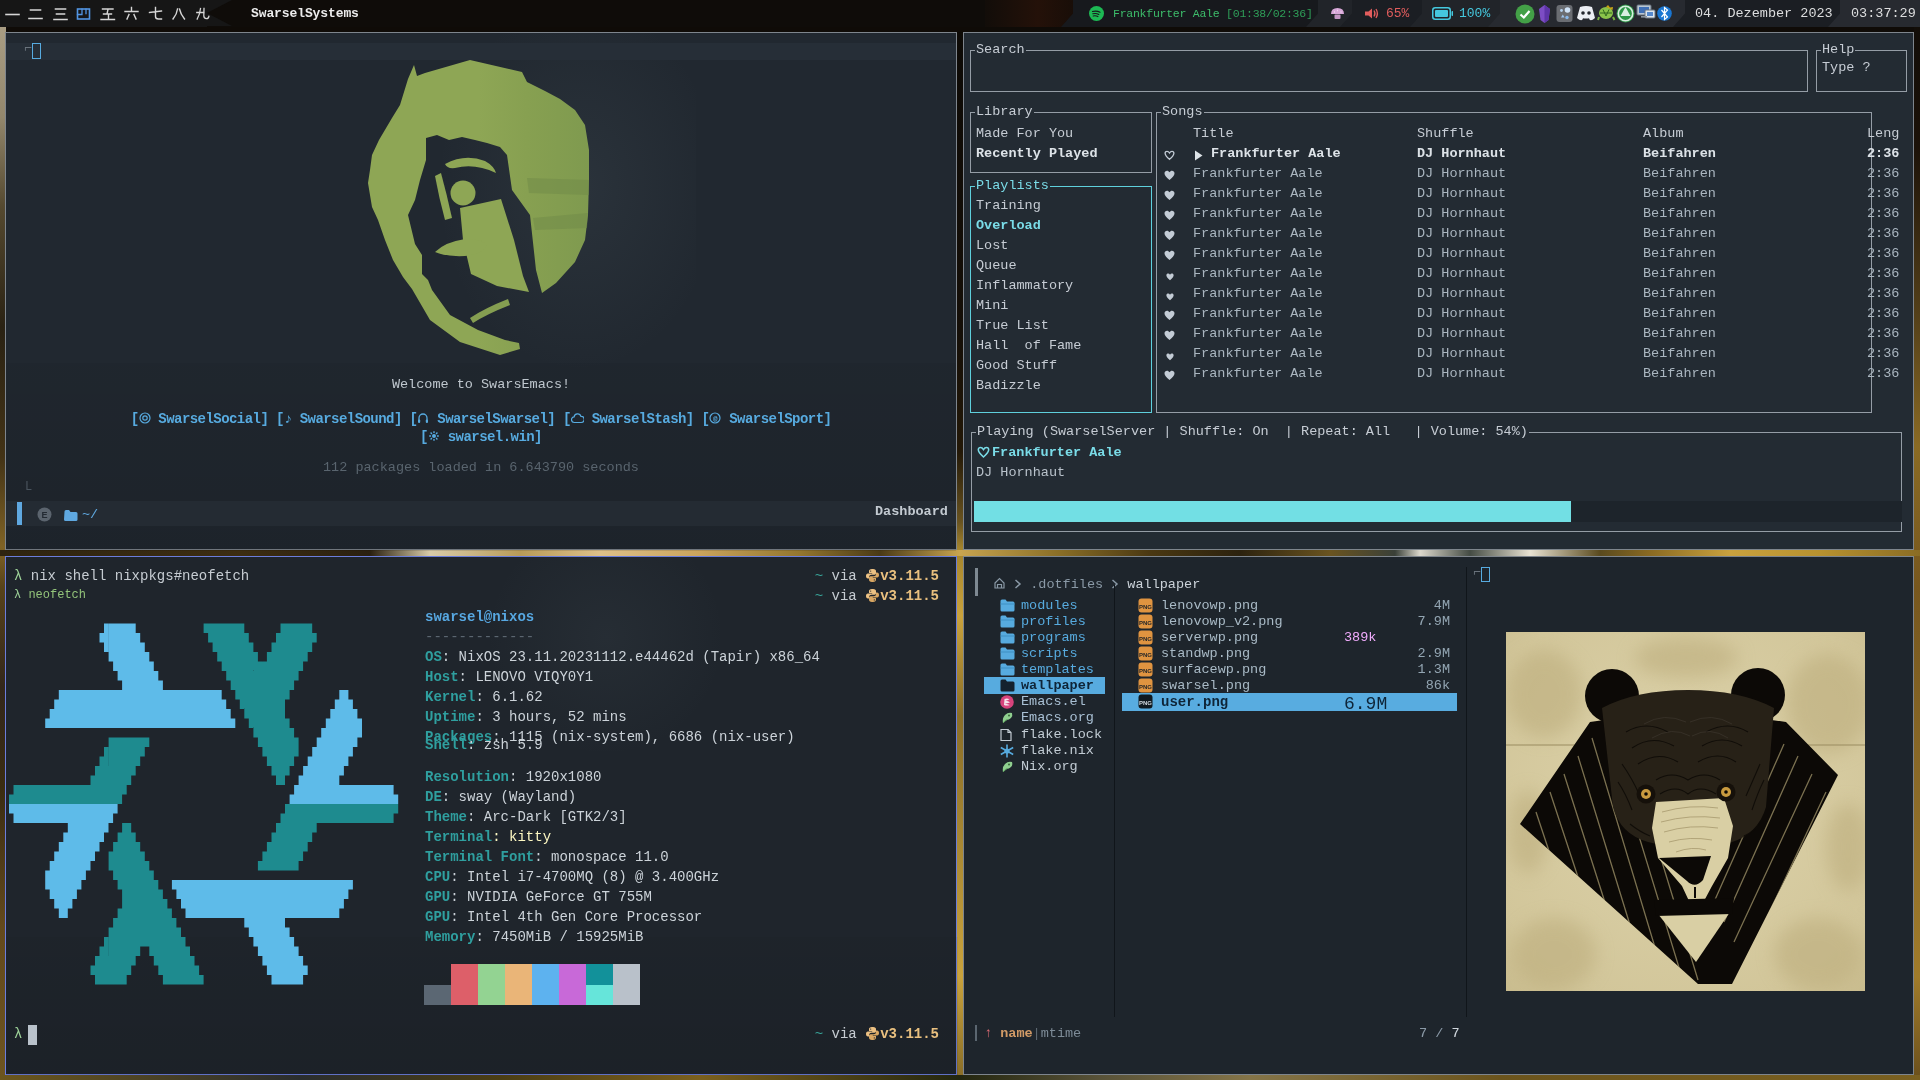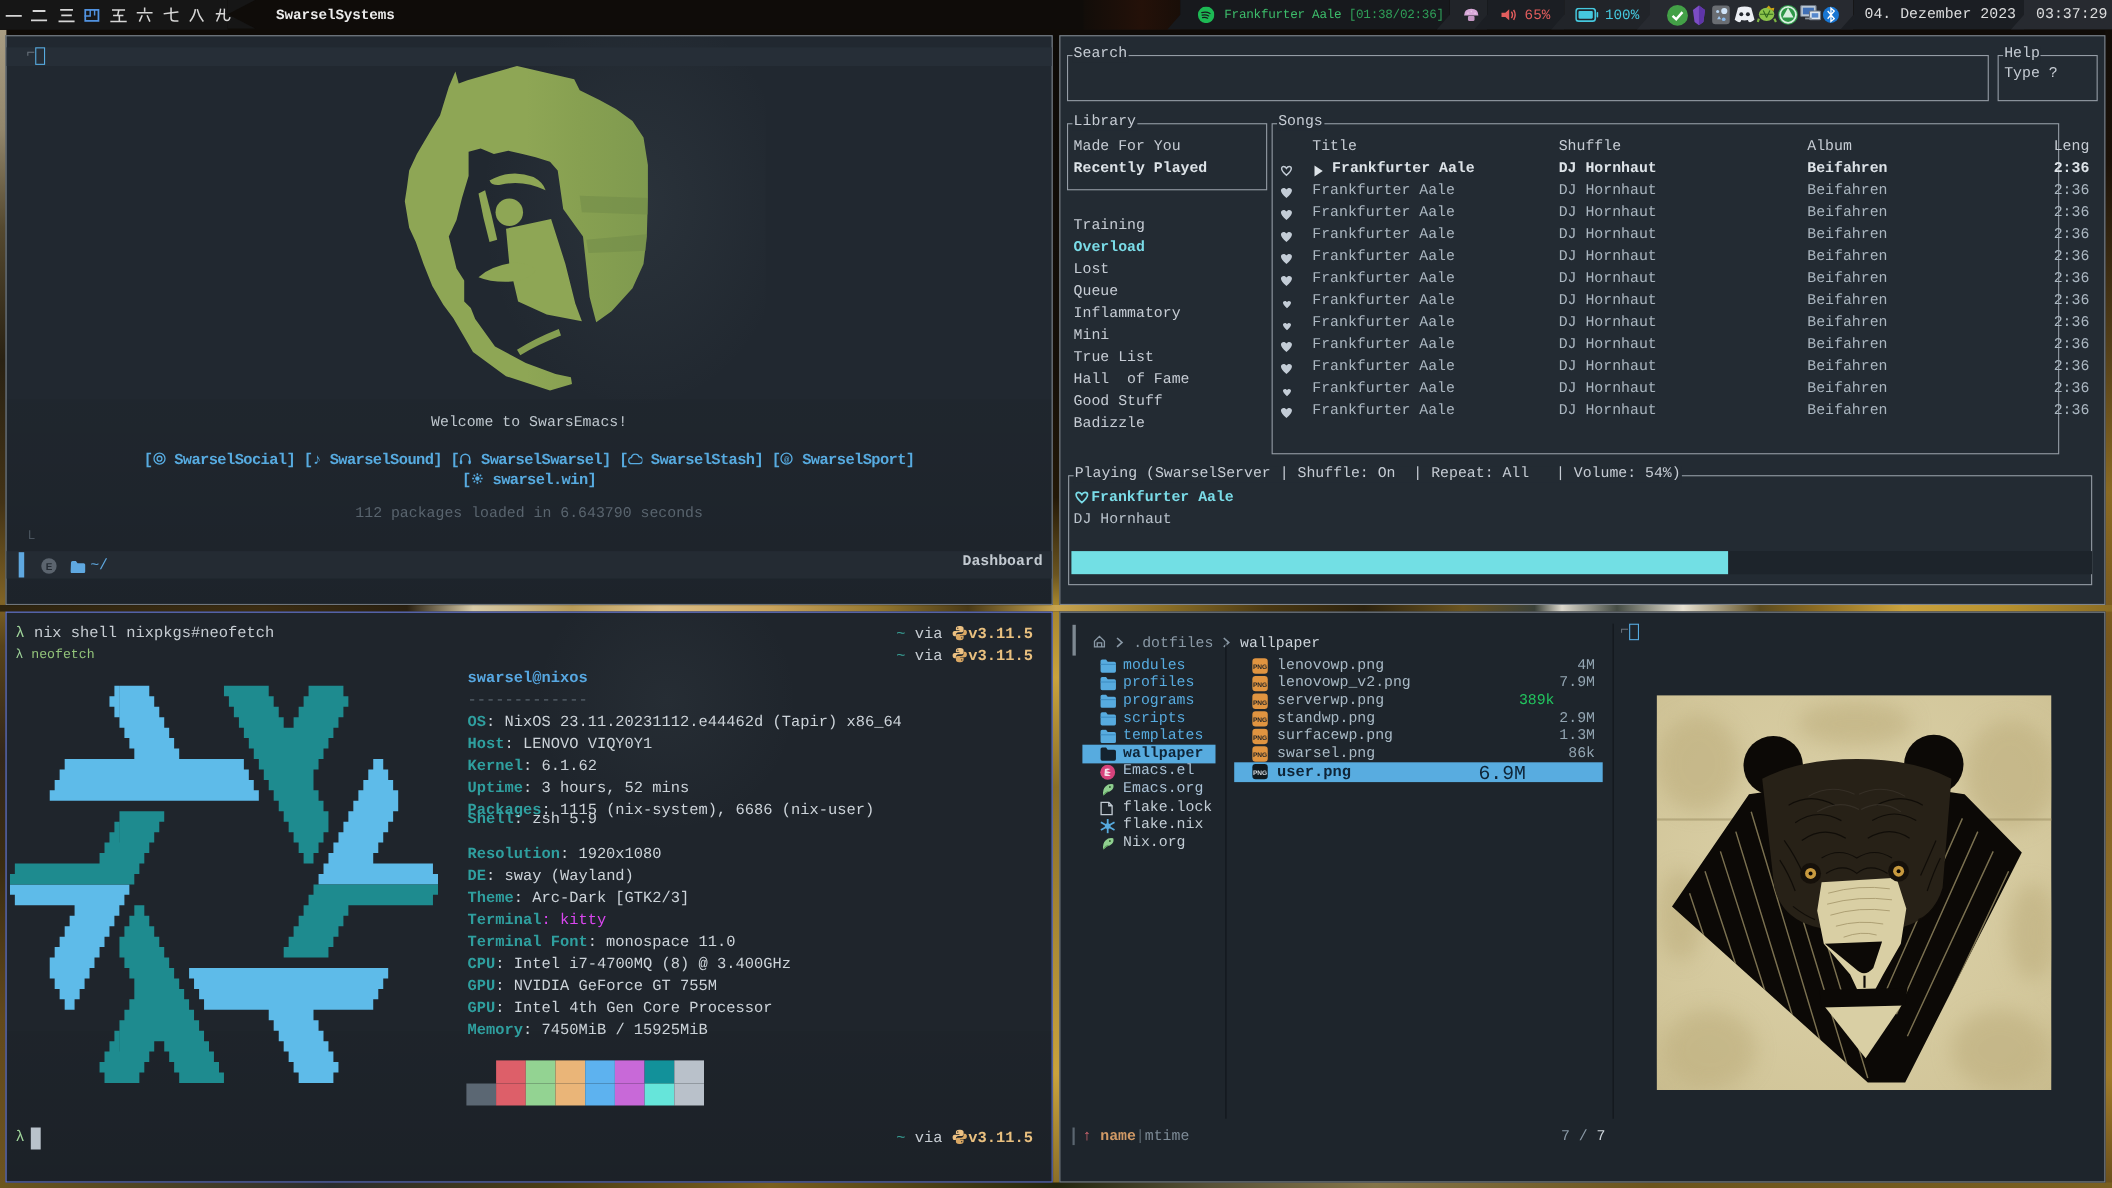--- a/index.html
+++ b/index.html
@@ -203,20 +203,23 @@
     </div>
 <div class="abs" style="left:852px;top:17px;width:91px;height:42px;border:1.5px solid #959da6">
       <span class="abs" style="left:4px;top:-9px;background:#232b33;padding:0 1px;font-size:13.5px;color:#c6ccd4;">Help</span>
     </div>
 <div class="abs" style="left:858px;top:27px;font-size:13.5px">Type ?</div>
 <div class="abs" style="left:6px;top:79px;width:182px;height:61px;border:1.5px solid #959da6">
       <span class="abs" style="left:4px;top:-9px;background:#232b33;padding:0 1px;font-size:13.5px;color:#c6ccd4;">Library</span>
     </div>
 <div class="abs" style="left:12px;top:93px;font-size:13.5px">Made For You</div>
 <div class="abs" style="left:12px;top:113px;font-size:13.5px;font-weight:bold;color:#dde3e8">Recently Played</div>
+<div class="abs" style="left:6px;top:153px;width:182px;height:227px;border:1.5px solid #5fd0dd">
+      <span class="abs" style="left:4px;top:-9px;background:#232b33;padding:0 1px;font-size:13.5px;color:#7adce8;">Playlists</span>
+    </div>
 <div class="abs" style="left:12px;top:165px;font-size:13.5px;white-space:pre">Training</div>
 <div class="abs" style="left:12px;top:185px;font-size:13.5px;white-space:pre"><b style="color:#7adce8">Overload</b></div>
 <div class="abs" style="left:12px;top:205px;font-size:13.5px;white-space:pre">Lost</div>
 <div class="abs" style="left:12px;top:225px;font-size:13.5px;white-space:pre">Queue</div>
 <div class="abs" style="left:12px;top:245px;font-size:13.5px;white-space:pre">Inflammatory</div>
 <div class="abs" style="left:12px;top:265px;font-size:13.5px;white-space:pre">Mini</div>
 <div class="abs" style="left:12px;top:285px;font-size:13.5px;white-space:pre">True List</div>
 <div class="abs" style="left:12px;top:305px;font-size:13.5px;white-space:pre">Hall  of Fame</div>
 <div class="abs" style="left:12px;top:325px;font-size:13.5px;white-space:pre">Good Stuff</div>
 <div class="abs" style="left:12px;top:345px;font-size:13.5px;white-space:pre">Badizzle</div>
@@ -346,21 +349,21 @@
 <div class="abs" style="left:419px;top:72px;font-size:14px"><span style="color:#5b6670">-------------</span></div>
 <div class="abs" style="left:419px;top:92px;font-size:14px"><b style="color:#2f9f9f">OS</b><span style="color:#ccd3d9">: NixOS 23.11.20231112.e44462d (Tapir) x86_64</span></div>
 <div class="abs" style="left:419px;top:112px;font-size:14px"><b style="color:#2f9f9f">Host</b><span style="color:#ccd3d9">: LENOVO VIQY0Y1</span></div>
 <div class="abs" style="left:419px;top:132px;font-size:14px"><b style="color:#2f9f9f">Kernel</b><span style="color:#ccd3d9">: 6.1.62</span></div>
 <div class="abs" style="left:419px;top:152px;font-size:14px"><b style="color:#2f9f9f">Uptime</b><span style="color:#ccd3d9">: 3 hours, 52 mins</span></div>
 <div class="abs" style="left:419px;top:172px;font-size:14px"><b style="color:#2f9f9f">Packages</b><span style="color:#ccd3d9">: 1115 (nix-system), 6686 (nix-user)</span></div>
 <div class="abs" style="left:419px;top:180px;font-size:14px"><b style="color:#2f9f9f">Shell</b><span style="color:#ccd3d9">: zsh 5.9</span></div>
 <div class="abs" style="left:419px;top:212px;font-size:14px"><b style="color:#2f9f9f">Resolution</b><span style="color:#ccd3d9">: 1920x1080</span></div>
 <div class="abs" style="left:419px;top:232px;font-size:14px"><b style="color:#2f9f9f">DE</b><span style="color:#ccd3d9">: sway (Wayland)</span></div>
 <div class="abs" style="left:419px;top:252px;font-size:14px"><b style="color:#2f9f9f">Theme</b><span style="color:#ccd3d9">: Arc-Dark [GTK2/3]</span></div>
-<div class="abs" style="left:419px;top:272px;font-size:14px"><b style="color:#2f9f9f">Terminal</b><span style="color:#d946ef">: kitty</span></div>
+<div class="abs" style="left:419px;top:272px;font-size:14px"><b style="color:#2f9f9f">Terminal</b><span style="color:#fef9c3">: kitty</span></div>
 <div class="abs" style="left:419px;top:292px;font-size:14px"><b style="color:#2f9f9f">Terminal Font</b><span style="color:#ccd3d9">: monospace 11.0</span></div>
 <div class="abs" style="left:419px;top:312px;font-size:14px"><b style="color:#2f9f9f">CPU</b><span style="color:#ccd3d9">: Intel i7-4700MQ (8) @ 3.400GHz</span></div>
 <div class="abs" style="left:419px;top:332px;font-size:14px"><b style="color:#2f9f9f">GPU</b><span style="color:#ccd3d9">: NVIDIA GeForce GT 755M</span></div>
 <div class="abs" style="left:419px;top:352px;font-size:14px"><b style="color:#2f9f9f">GPU</b><span style="color:#ccd3d9">: Intel 4th Gen Core Processor</span></div>
 <div class="abs" style="left:419px;top:372px;font-size:14px"><b style="color:#2f9f9f">Memory</b><span style="color:#ccd3d9">: 7450MiB / 15925MiB</span></div>
 <div class="abs" style="left:418px;top:428px;width:27px;height:20px;background:#5b6773"></div>
 <div class="abs" style="left:445px;top:407px;width:27px;height:21px;background:#dd5f69"></div>
 <div class="abs" style="left:445px;top:428px;width:27px;height:20px;background:#dd5f69"></div>
 <div class="abs" style="left:472px;top:407px;width:27px;height:21px;background:#93d392"></div>
 <div class="abs" style="left:472px;top:428px;width:27px;height:20px;background:#93d392"></div>
@@ -460,21 +463,21 @@
         <rect x="0.5" y="0.5" width="14" height="14" rx="3" fill="#e09440"></rect>
         <text x="7.5" y="10.5" font-size="6" font-weight="bold" fill="#272727" text-anchor="middle" font-family="Liberation Sans">PNG</text>
       </svg></div>
 <div class="abs" style="left:197px;top:57px;font-size:13.5px;color:#a9bac6">lenovowp_v2.png</div>
 <div class="abs" style="left:380px;top:57px;width:106px;text-align:right;font-size:13.5px;color:#93a5b2">7.9M</div>
 <div class="abs" style="left:174px;top:73px"><svg style="" width="15" height="15" viewBox="0 0 15 15">
         <rect x="0.5" y="0.5" width="14" height="14" rx="3" fill="#e09440"></rect>
         <text x="7.5" y="10.5" font-size="6" font-weight="bold" fill="#272727" text-anchor="middle" font-family="Liberation Sans">PNG</text>
       </svg></div>
 <div class="abs" style="left:197px;top:73px;font-size:13.5px;color:#a9bac6">serverwp.png</div>
-<div class="abs" style="left:380px;top:73px;width:106px;text-align:center;font-size:13.5px;color:#22c55e">389k</div>
+<div class="abs" style="left:380px;top:73px;width:106px;text-align:left;font-size:13.5px;color:#f0abfc">389k</div>
 <div class="abs" style="left:174px;top:89px"><svg style="" width="15" height="15" viewBox="0 0 15 15">
         <rect x="0.5" y="0.5" width="14" height="14" rx="3" fill="#e09440"></rect>
         <text x="7.5" y="10.5" font-size="6" font-weight="bold" fill="#272727" text-anchor="middle" font-family="Liberation Sans">PNG</text>
       </svg></div>
 <div class="abs" style="left:197px;top:89px;font-size:13.5px;color:#a9bac6">standwp.png</div>
 <div class="abs" style="left:380px;top:89px;width:106px;text-align:right;font-size:13.5px;color:#93a5b2">2.9M</div>
 <div class="abs" style="left:174px;top:105px"><svg style="" width="15" height="15" viewBox="0 0 15 15">
         <rect x="0.5" y="0.5" width="14" height="14" rx="3" fill="#e09440"></rect>
         <text x="7.5" y="10.5" font-size="6" font-weight="bold" fill="#272727" text-anchor="middle" font-family="Liberation Sans">PNG</text>
       </svg></div>

